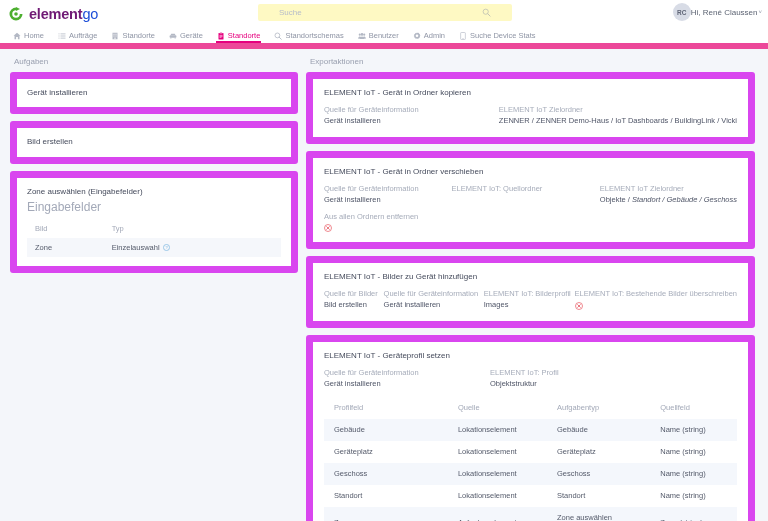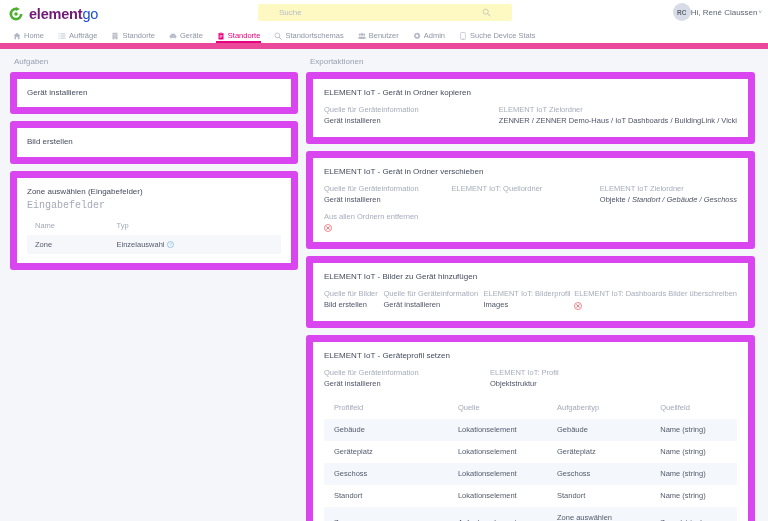--- a/index.html
+++ b/index.html
@@ -101,21 +101,21 @@
     padding: 8px 10px;
     margin-bottom: 7px;
   }
   .card-title {
     font-size: 8px; color: #454b5c;
     margin: 0 0 0 0; line-height: 1.3;
   }
 
   
   .task-card { padding: 9px 10px; }
-  .task-sub { font-size: 10px; color: #a3a9b8; margin-top: 3px; font-family: Liberation Mono, monospace; }
+  .task-sub { font-size: 12px; color: #a3a9b8; margin-top: 3px; }
 
   
   .mini-table { width: 100%; border-collapse: collapse; margin-top: 7px; }
   .mini-table th {
     text-align: left; font-size: 7.5px; font-weight: normal;
     color: #a3a9b8; padding: 3px 6px 5px 8px;
   }
   .mini-table td {
     font-size: 7.5px; color: #555b6b; padding: 5px 6px 5px 8px;
   }
@@ -293,21 +293,21 @@
       <div class="card-title">Bild erstellen</div>
     </div>
 
     <div class="card task-card">
       <div class="card-title">Zone auswählen (Eingabefelder)</div>
       <div class="task-sub">Eingabefelder</div>
 
       <table class="mini-table">
         <thead>
           <tr>
-            <th>Name</th>
+            <th>Bild</th>
             <th>Typ</th>
           </tr>
         </thead>
         <tbody>
           <tr>
             <td>Zone</td>
             <td>
               <span>Einzelauswahl</span><svg class="help-ico" viewBox="0 0 16 16">
                   <circle cx="8" cy="8" r="7" fill="none" stroke="#6aaede" stroke-width="1.4"></circle>
                   <text x="8" y="11.4" font-size="9" text-anchor="middle" fill="#6aaede" font-family="Liberation Sans, sans-serif">?</text>
@@ -369,21 +369,21 @@
         </div>
         <div class="field" style="width:106px">
           <span class="field-label">Quelle für Geräteinformation</span>
           <span class="field-value">Gerät installieren</span>
         </div>
         <div class="field" style="width:96px">
           <span class="field-label">ELEMENT IoT: Bilderprofil</span>
           <span class="field-value">Images</span>
         </div>
         <div class="field">
-          <span class="field-label">ELEMENT IoT: Dashboards Bilder überschreiben</span>
+          <span class="field-label">ELEMENT IoT: Bestehende Bilder überschreiben</span>
           <svg class="x-ico" viewBox="0 0 16 16">
             <circle cx="8" cy="8" r="7" fill="#fff" stroke="#e8616b" stroke-width="1.5"></circle>
             <path d="M5.3 5.3 L10.7 10.7 M10.7 5.3 L5.3 10.7" stroke="#e8616b" stroke-width="1.7" stroke-linecap="round"></path>
           </svg>
         </div>
       </div>
     </div>
 
     <div class="card exp-card">
       <div class="exp-title">ELEMENT IoT - Geräteprofil setzen</div>

